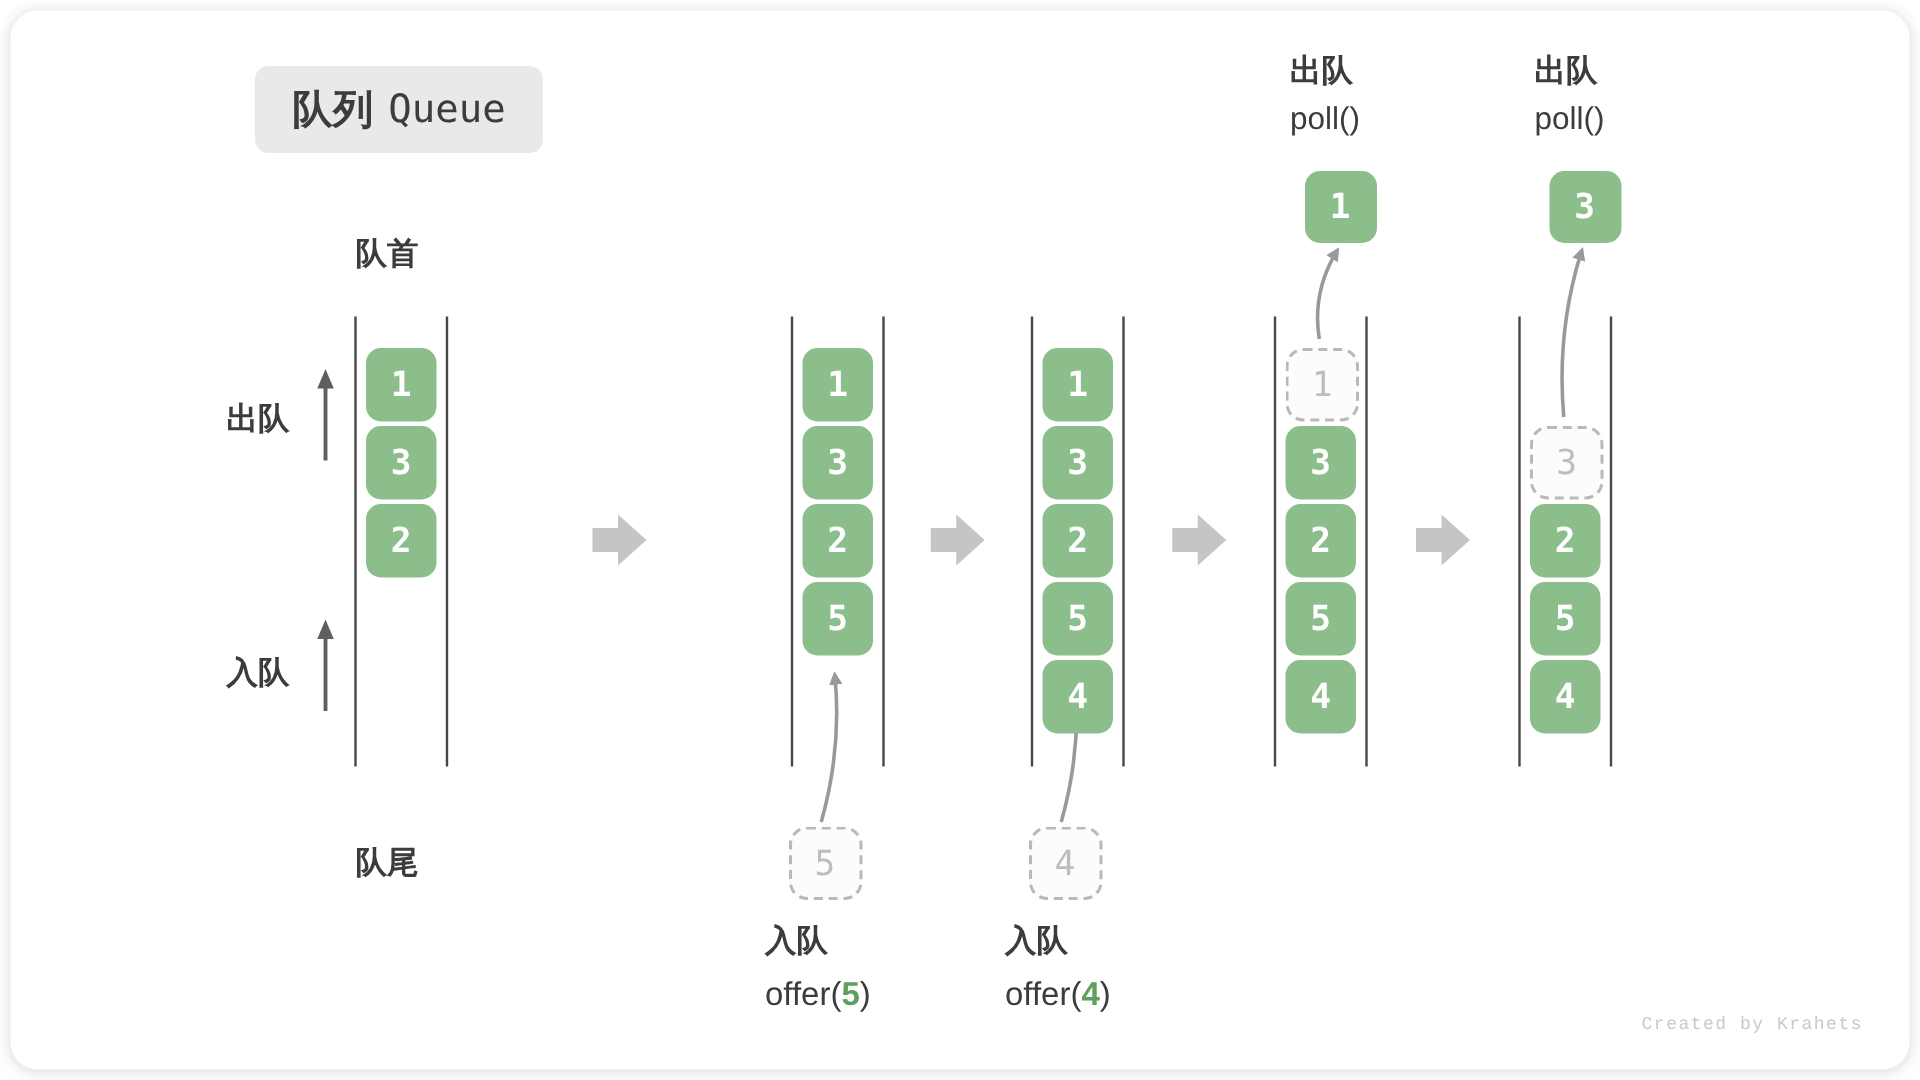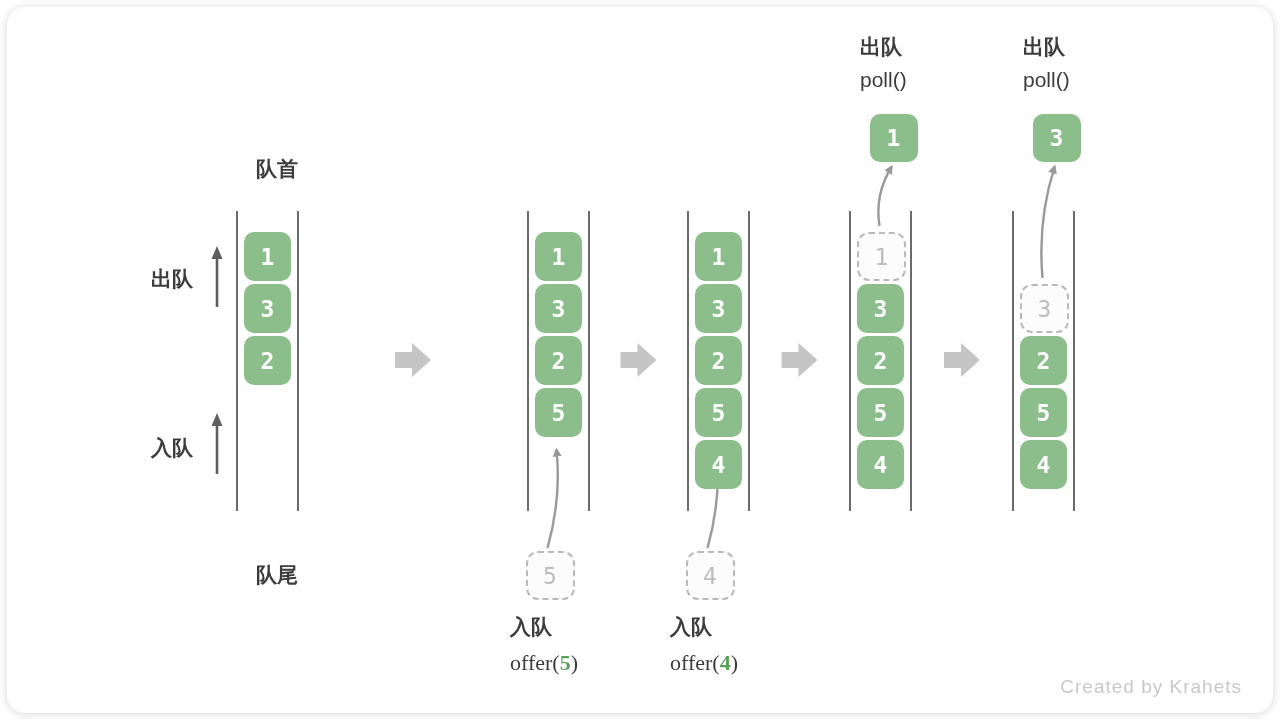--- a/index.html
+++ b/index.html
@@ -20,43 +20,43 @@
   #arrow-layer{position:absolute;left:0;top:0;pointer-events:none}
 
   .title-badge{position:absolute;left:170px;top:44px;width:192px;height:58px;
     background:#e9e9e9;border-radius:9px;display:flex;align-items:center;
     justify-content:center;gap:10px}
   .t-zh{font-size:27px;font-weight:bold;color:var(--text-dark)}
   .t-en{font-size:26px;color:var(--text-dark);
     font-family:"DejaVu Sans Mono",monospace}
 
   .lbl{position:absolute;font-size:21px;font-weight:bold;color:var(--text-dark)}
-  .lbl.center{width:61px;text-align:right}
+  .lbl.center{width:61px;text-align:left}
 
   .box{position:absolute;width:47px;height:49px;border-radius:10px;
     display:flex;align-items:center;justify-content:center;
     font-family:"DejaVu Sans Mono",monospace;font-weight:bold;font-size:23px}
   .box.filled{background:var(--green);color:#fff}
   .box.dashed{width:49px;height:49px;border:2px dashed var(--dashed-gray);
     border-radius:12px;background:#fcfcfc;color:#bdbdbd;font-weight:normal}
 
   .caption{position:absolute;white-space:nowrap}
   .cap-zh{font-size:21px;font-weight:bold;color:var(--text-dark);margin-bottom:9px}
-  .cap-code{font-family:Liberation Serif, serif;font-size:22px;
+  .cap-code{font-family:Liberation Sans, sans-serif;font-size:22px;
     color:var(--text-dark)}
   .cap-code .arg{color:var(--green-accent);font-weight:bold}
 
   .header{position:absolute;white-space:nowrap}
   .hdr-zh{font-size:21px;font-weight:bold;color:var(--text-dark);margin-bottom:7px}
   .hdr-code{font-family:Liberation Sans, sans-serif;font-size:21px;
     color:var(--text-dark)}
 
-  .footer{position:absolute;right:38px;top:676px;font-size:19px;
+  .footer{position:absolute;right:38px;top:676px;font-size:12px;
     letter-spacing:1px;color:var(--muted);
-    font-family:Liberation Sans, sans-serif}
+    font-family:Liberation Mono, monospace}
 </style>
 </head>
 <body>
 
 <div id="card"></div>
 
 <div id="stage">
 
   <svg id="arrow-layer" width="1280" height="720">
     <defs>
@@ -87,20 +87,24 @@
       <polygon points="781.5,352 798.5,352 798.5,343 817.5,360 798.5,377 798.5,368 781.5,368" fill="#c5c5c5"></polygon>
       <line x1="850" y1="211" x2="850" y2="511" stroke="#474747" stroke-width="1.6"></line>
       <line x1="911" y1="211" x2="911" y2="511" stroke="#474747" stroke-width="1.6"></line>
       <path d="M 879.5 226 Q 874.5 194.5 891.5 167" fill="none" stroke="#999" stroke-width="2.4" marker-end="url(#ah)"></path>
       <polygon points="944,352 961,352 961,343 980,360 961,377 961,368 944,368" fill="#c5c5c5"></polygon>
       <line x1="1013" y1="211" x2="1013" y2="511" stroke="#474747" stroke-width="1.6"></line>
       <line x1="1074" y1="211" x2="1074" y2="511" stroke="#474747" stroke-width="1.6"></line>
       <path d="M 1042.5 278 Q 1037.5 220.5 1054.5 167" fill="none" stroke="#999" stroke-width="2.4" marker-end="url(#ah)"></path>
     </svg>
 
+  <div class="title-badge">
+    <span class="t-zh">队列</span>
+    <span class="t-en">Queue</span>
+  </div>
 
   <div class="lbl center" style="left:237px;top:155px">队首</div>
   <div class="lbl center" style="left:237px;top:561px">队尾</div>
   <div class="lbl" style="left:151px;top:265px">出队</div>
   <div class="lbl" style="left:151px;top:434px">入队</div>
 
   <div class="footer">Created by Krahets</div>
 <div class="box filled" style="left: 244px; top: 232px;">1</div>
     <div class="box filled" style="left: 244px; top: 284px;">3</div>
     <div class="box filled" style="left: 244px; top: 336px;">2</div>

